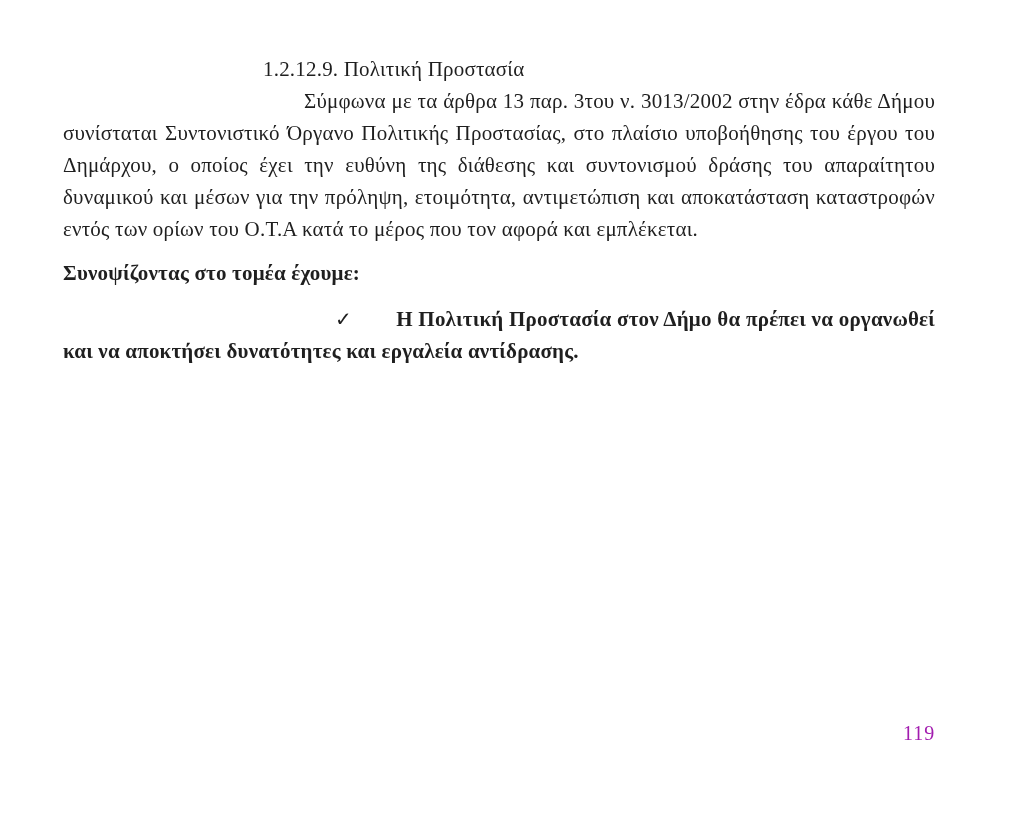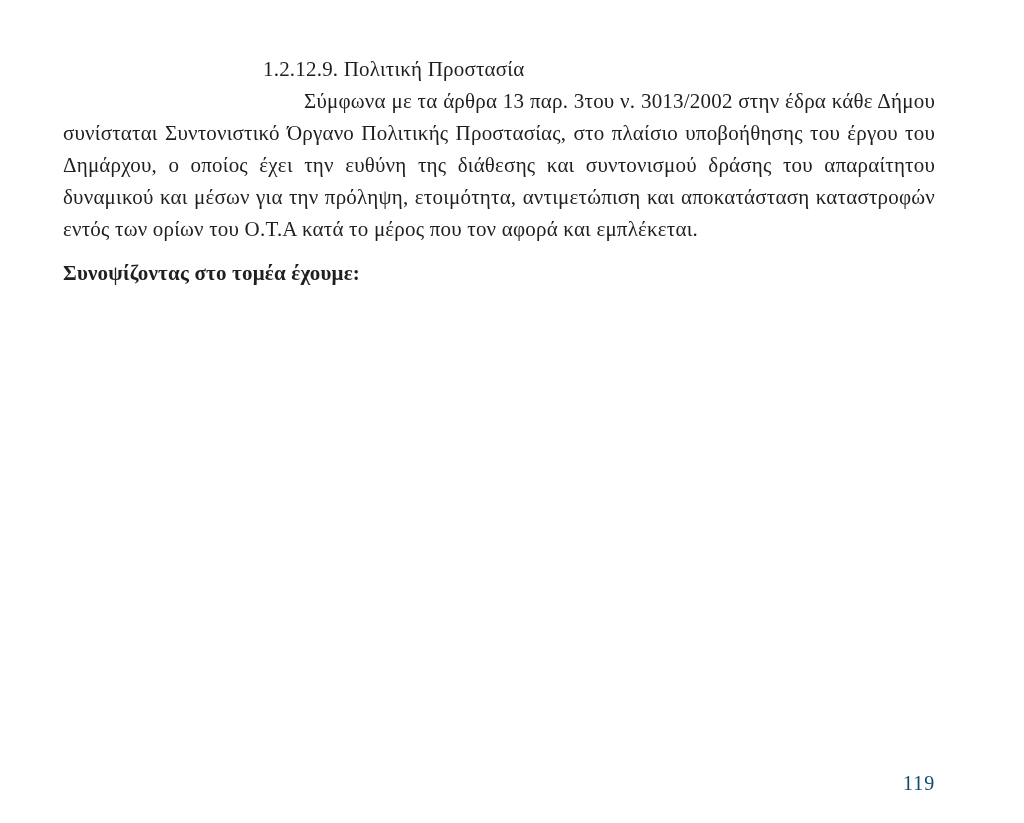--- a/index.html
+++ b/index.html
@@ -58,39 +58,42 @@
     font-weight: normal;
     font-size: 20px;
   }
   .check-gap {
     display: inline-block;
     width: 44px;
   }
   .page-number {
     position: absolute;
     left: 903px;
-    top: 770px;
+    top: 720px;
     font-size: 20px;
     line-height: 26px;
     letter-spacing: 1px;
-    color: #0c4a6e;
+    color: #a21caf;
   }
 </style>
 </head>
 <body>
 
 <div class="page">
   <div class="content">
 
     <p class="section-heading">1.2.12.9. Πολιτική Προστασία</p>
 
     <p class="first-par">Σύμφωνα με τα άρθρα 13 παρ. 3του ν. 3013/2002 στην έδρα κάθε Δήμου συνίσταται Συντονιστικό Όργανο Πολιτικής Προστασίας, στο πλαίσιο υποβοήθησης του έργου του Δημάρχου, ο οποίος έχει την ευθύνη της διάθεσης και συντονισμού δράσης του απαραίτητου δυναμικού και μέσων για την πρόληψη, ετοιμότητα, αντιμετώπιση και αποκατάσταση καταστροφών εντός των ορίων του Ο.Τ.Α κατά το μέρος που τον αφορά και εμπλέκεται.</p>
 
 
 
 
     <p class="summary-heading">Συνοψίζοντας στο τομέα έχουμε:</p>
 
+    <p class="bullet-par">
+      <span class="check">✓</span><span class="check-gap"></span><span>Η Πολιτική Προστασία στον Δήμο θα πρέπει να οργανωθεί και να αποκτήσει δυνατότητες και εργαλεία αντίδρασης.</span>
+    </p>
 
   </div>
 
   <div class="page-number">119</div>
 </div>
 
 </body></html>

